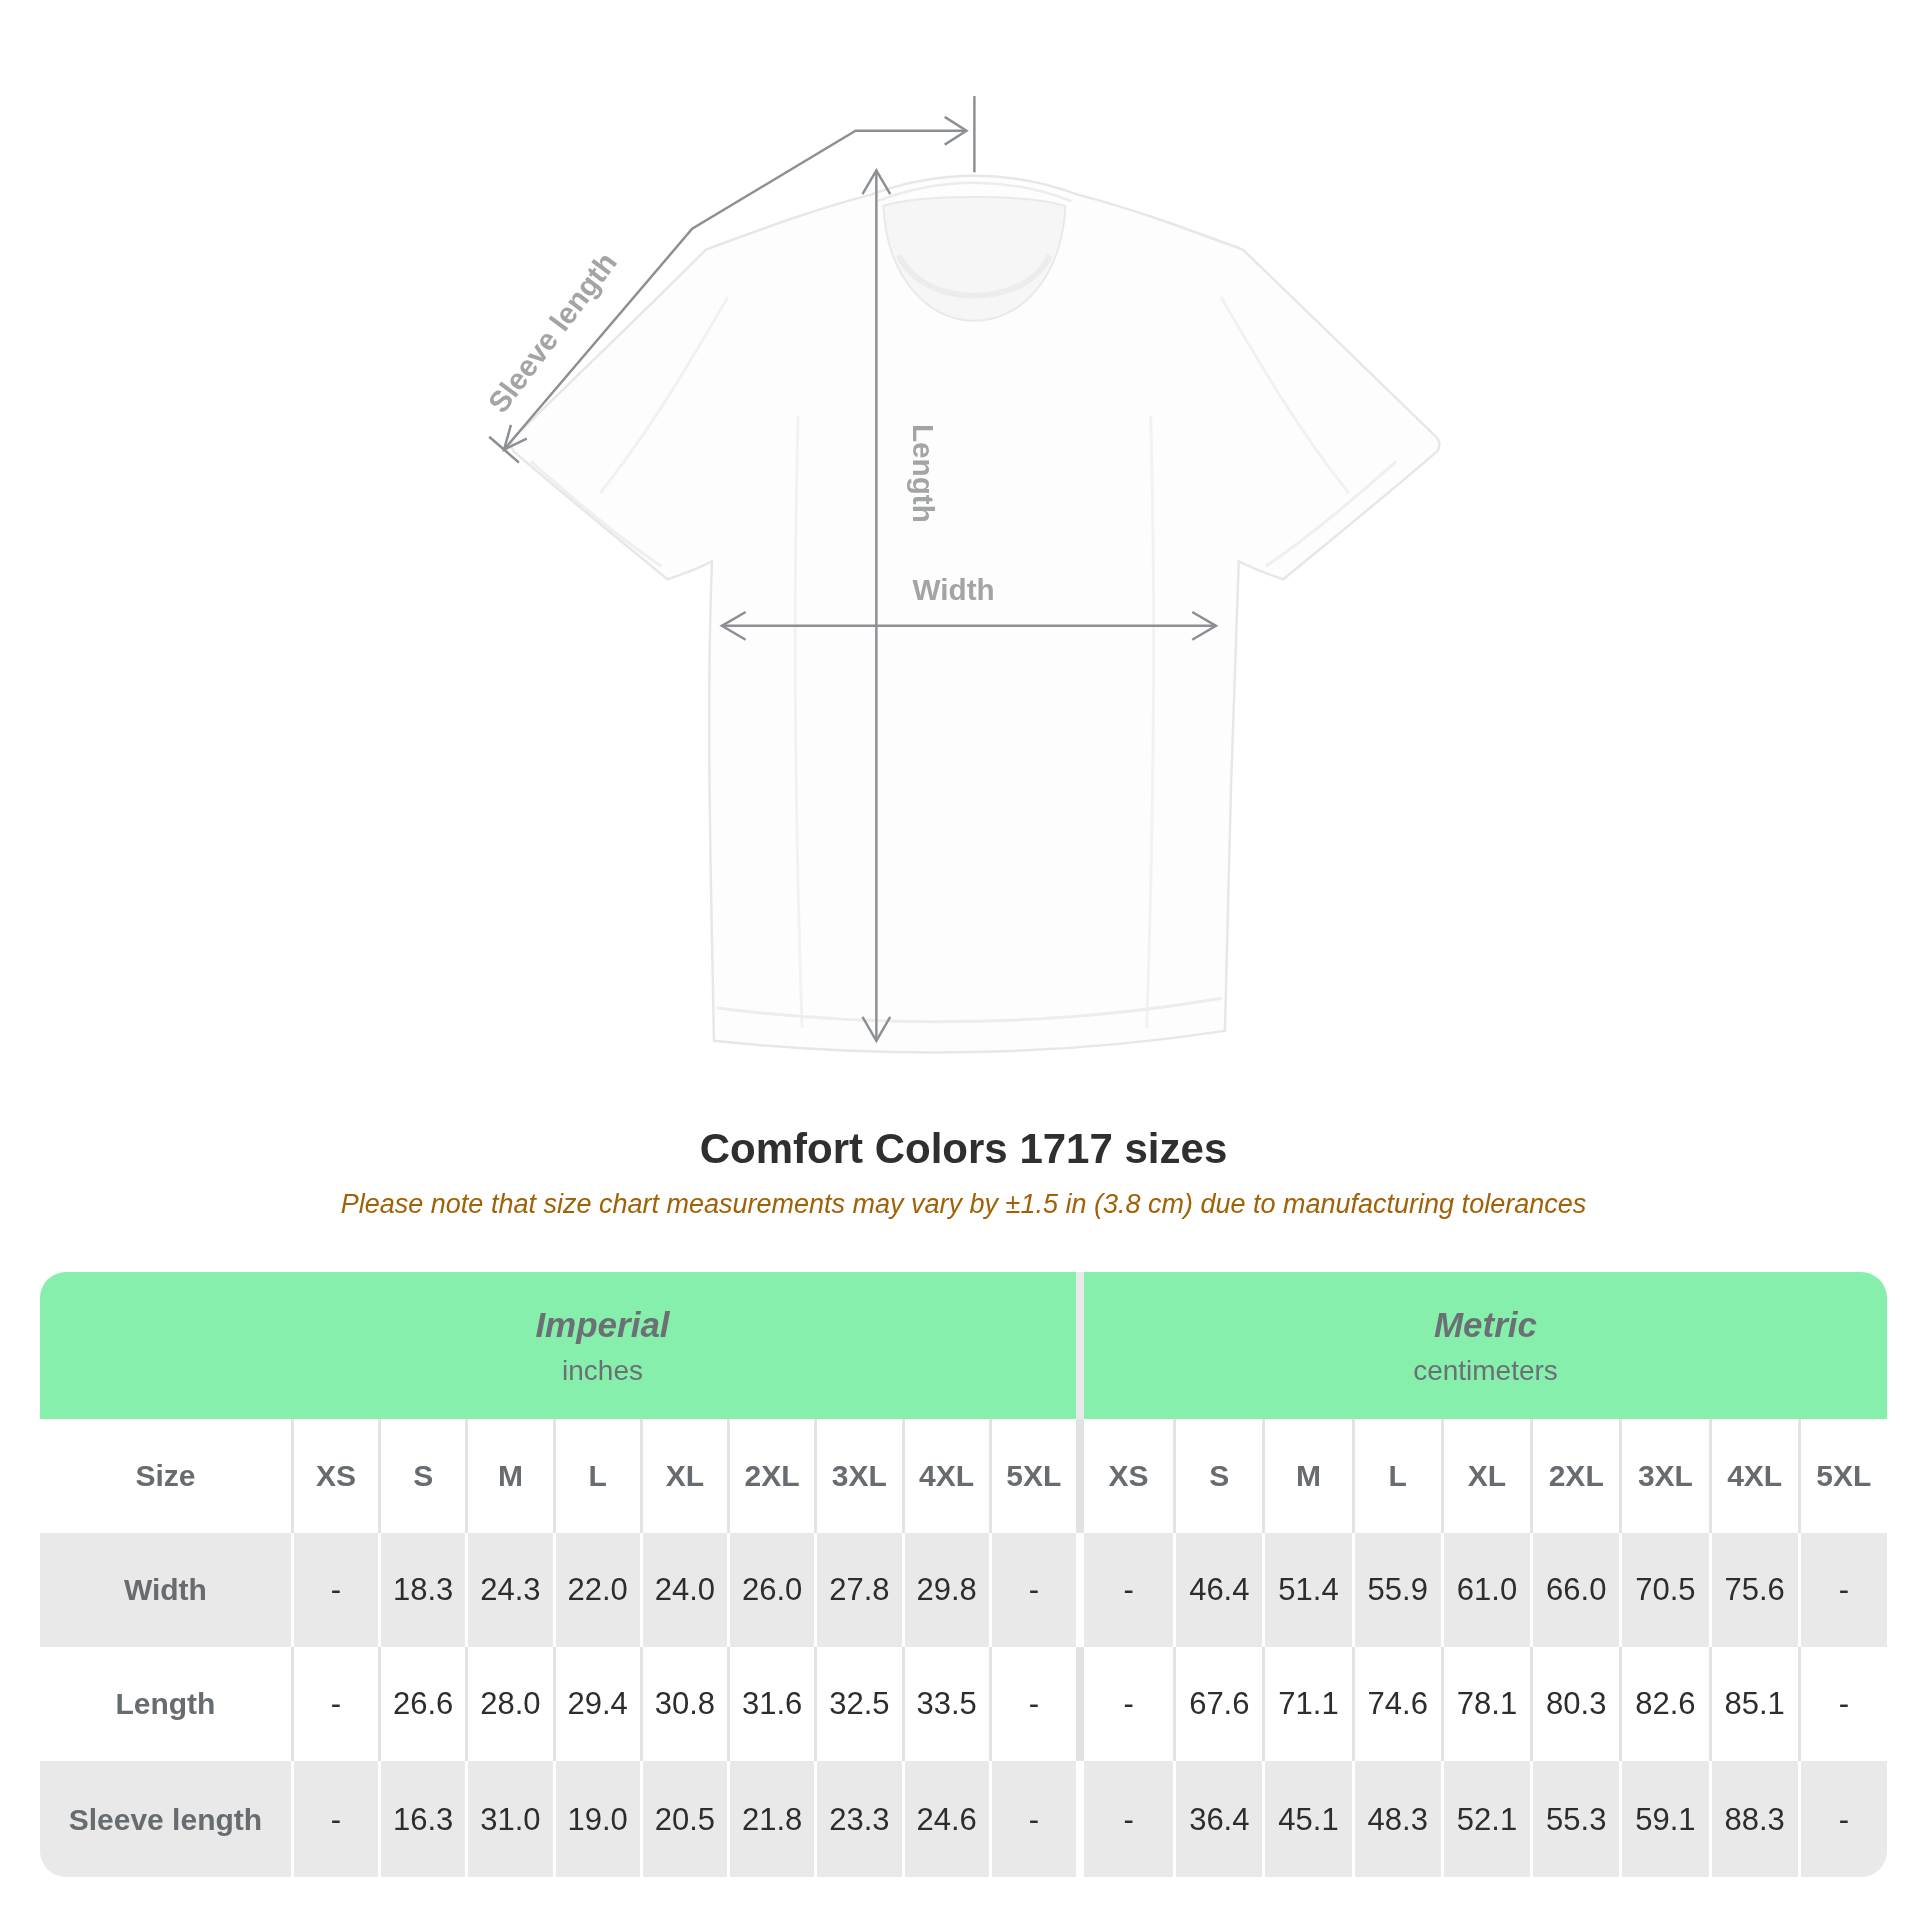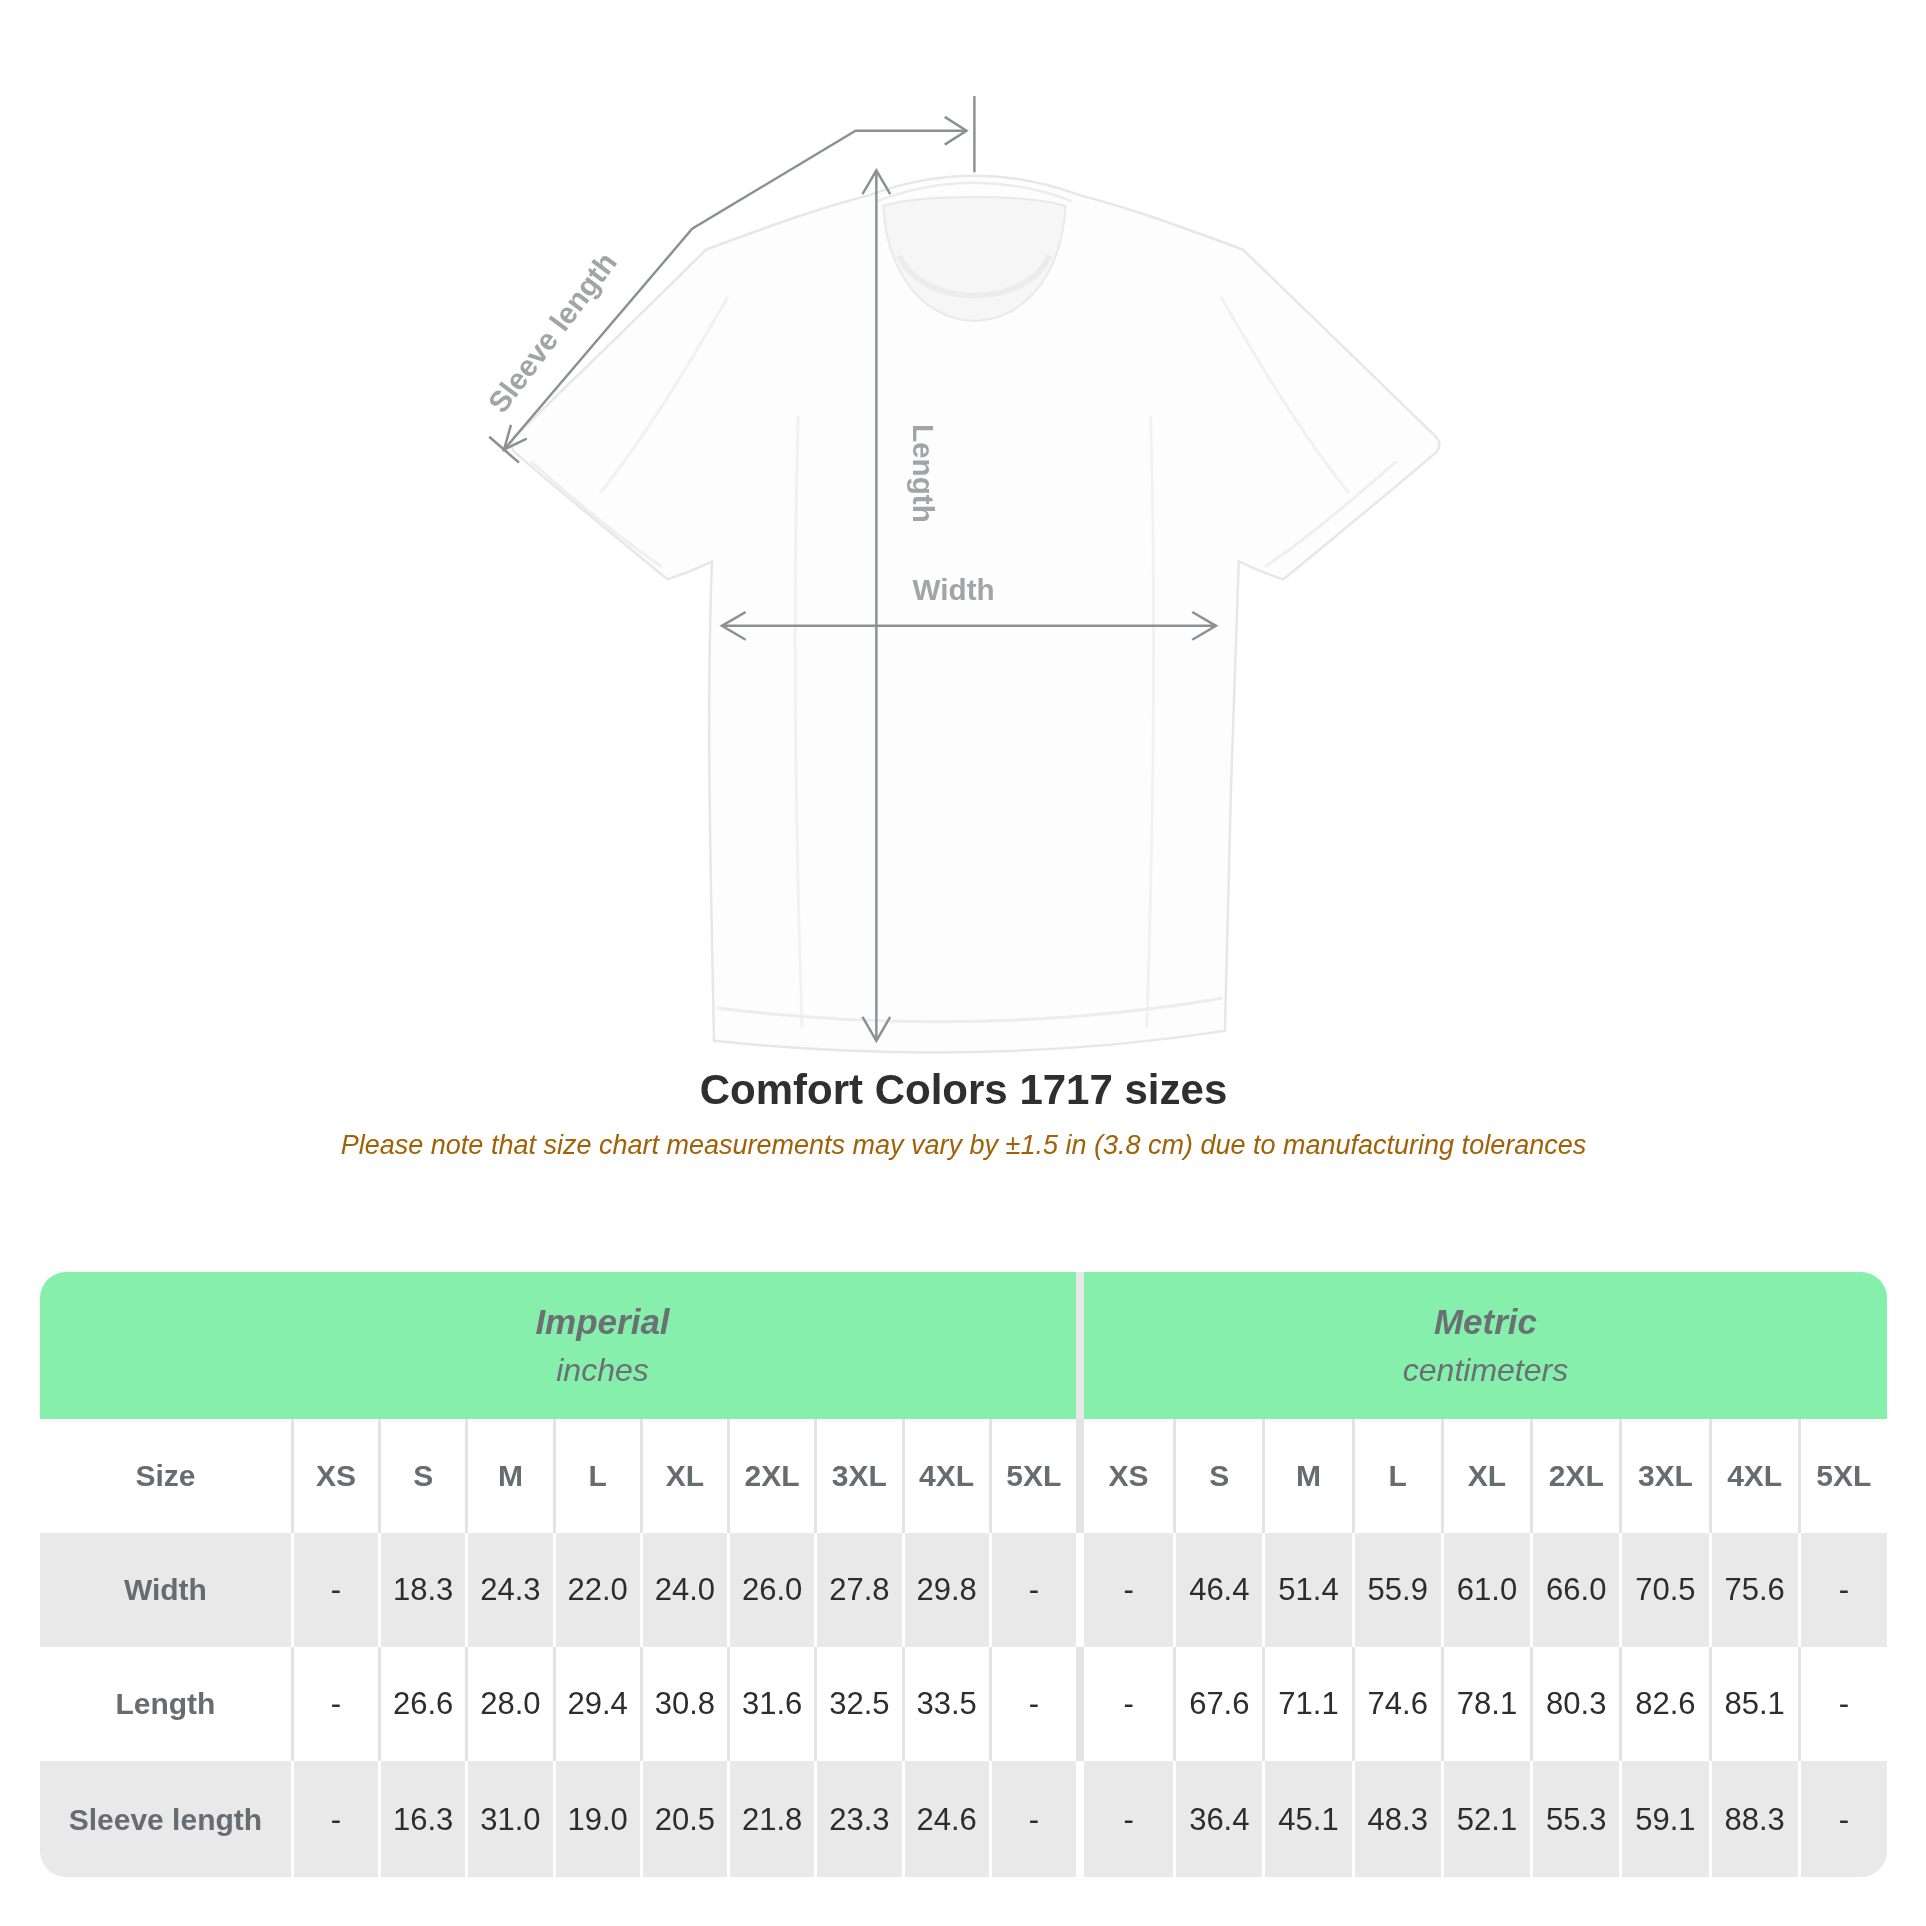--- a/index.html
+++ b/index.html
@@ -5,37 +5,37 @@
   html,body{margin:0;padding:0;background:#fff;}
   body{width:1927px;height:1927px;position:relative;overflow:hidden;
        font-family:"Liberation Sans","DejaVu Sans",sans-serif;}
 
   
   .diagram{position:absolute;left:0;top:0;width:1927px;height:1119px;}
   .diagram svg{display:block;width:100%;height:100%;}
   .dim-label{font-weight:bold;font-size:30px;fill:#a2a4a6;}
 
   
-  .heading{position:absolute;left:0;top:1066px;width:1927px;text-align:center;}
+  .heading{position:absolute;left:0;top:1125px;width:1927px;text-align:center;}
   .page-title{font-size:42px;font-weight:bold;color:#2f2f2f;margin:0;}
   .page-subtitle{font-size:27px;font-style:italic;color:#a16207;margin:16px 0 0 0;}
 
   
   .tbl{position:absolute;left:40px;top:1272px;width:1847px;height:605px;
        display:grid;
        grid-template-columns:253fr repeat(9,88fr) 8px repeat(9,90fr);
        grid-template-rows:147px 114px 114px 114px 117px;
        border-radius:26px;overflow:hidden;background:#fff;}
   .cell{display:flex;align-items:center;justify-content:center;}
   .band{background:#86efac;flex-direction:column;row-gap:10px;}
   .band-imperial{grid-column:1 / span 10;padding-left:89px;}
   .band-gap{grid-column:11;background:#e9e9e9;}
   .band-metric{grid-column:12 / span 9;}
   .band-title{font-size:35px;font-weight:bold;font-style:italic;color:#6b7075;}
-  .band-sub{font-size:32px;font-style:italic;color:#6b7075;}
+  .band-sub{font-size:28px;color:#6b7075;}
 
   .r-white{background:#ffffff;}
   .r-gray{background:#e9e9e9;}
   .bl-g{border-left:3px solid #e3e3e3;}   
   .bl-w{border-left:3px solid #ffffff;}   
   .gap-g{background:#e3e3e3;}             
   .gap-w{background:#ffffff;}             
 
   .hdr{font-size:30px;font-weight:bold;color:#676c70;}
   .rowlabel{font-size:30px;font-weight:bold;color:#676c70;}

